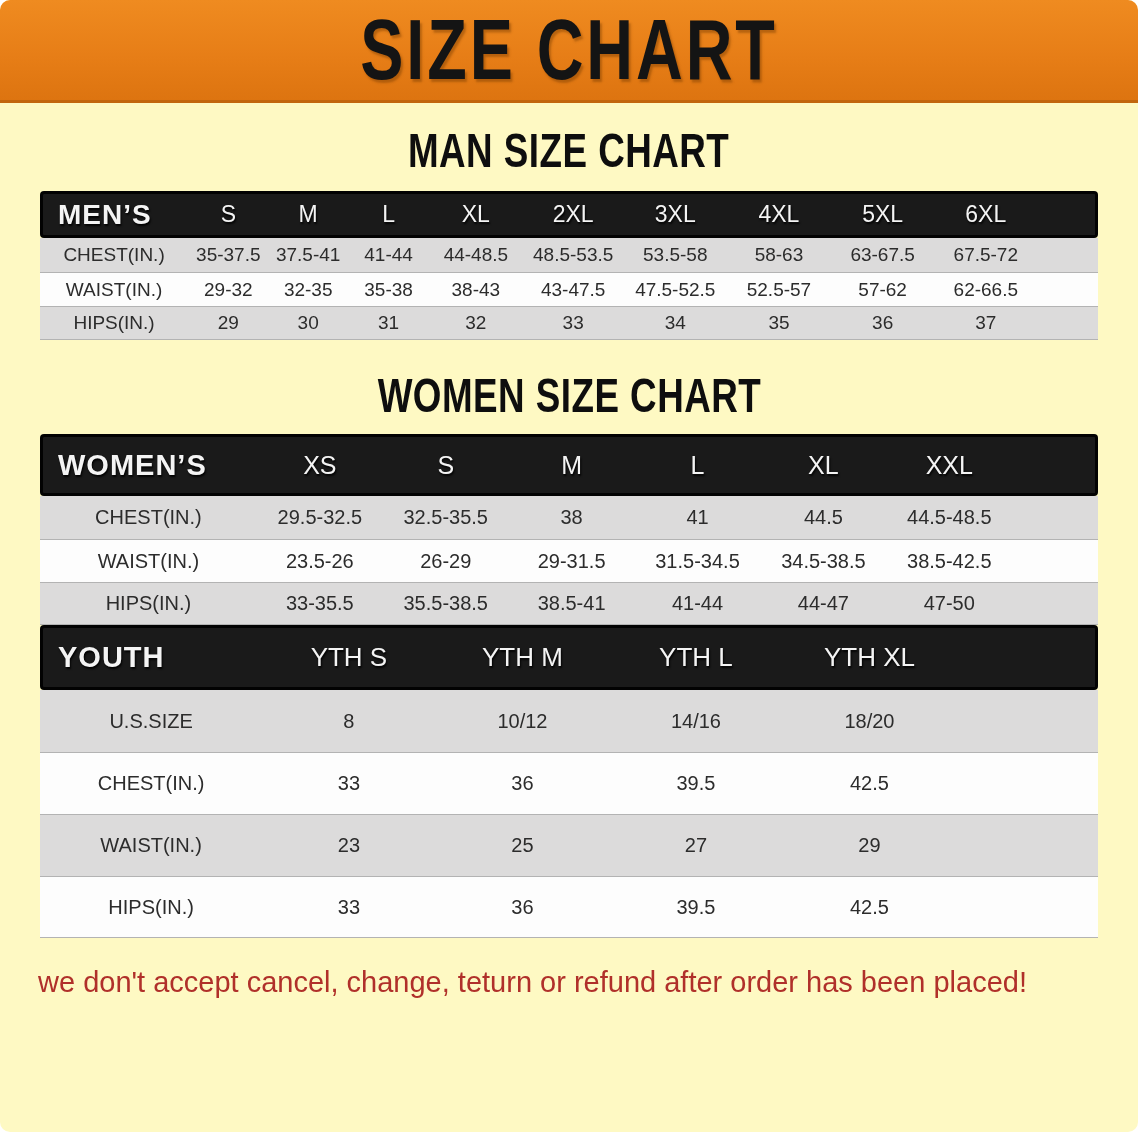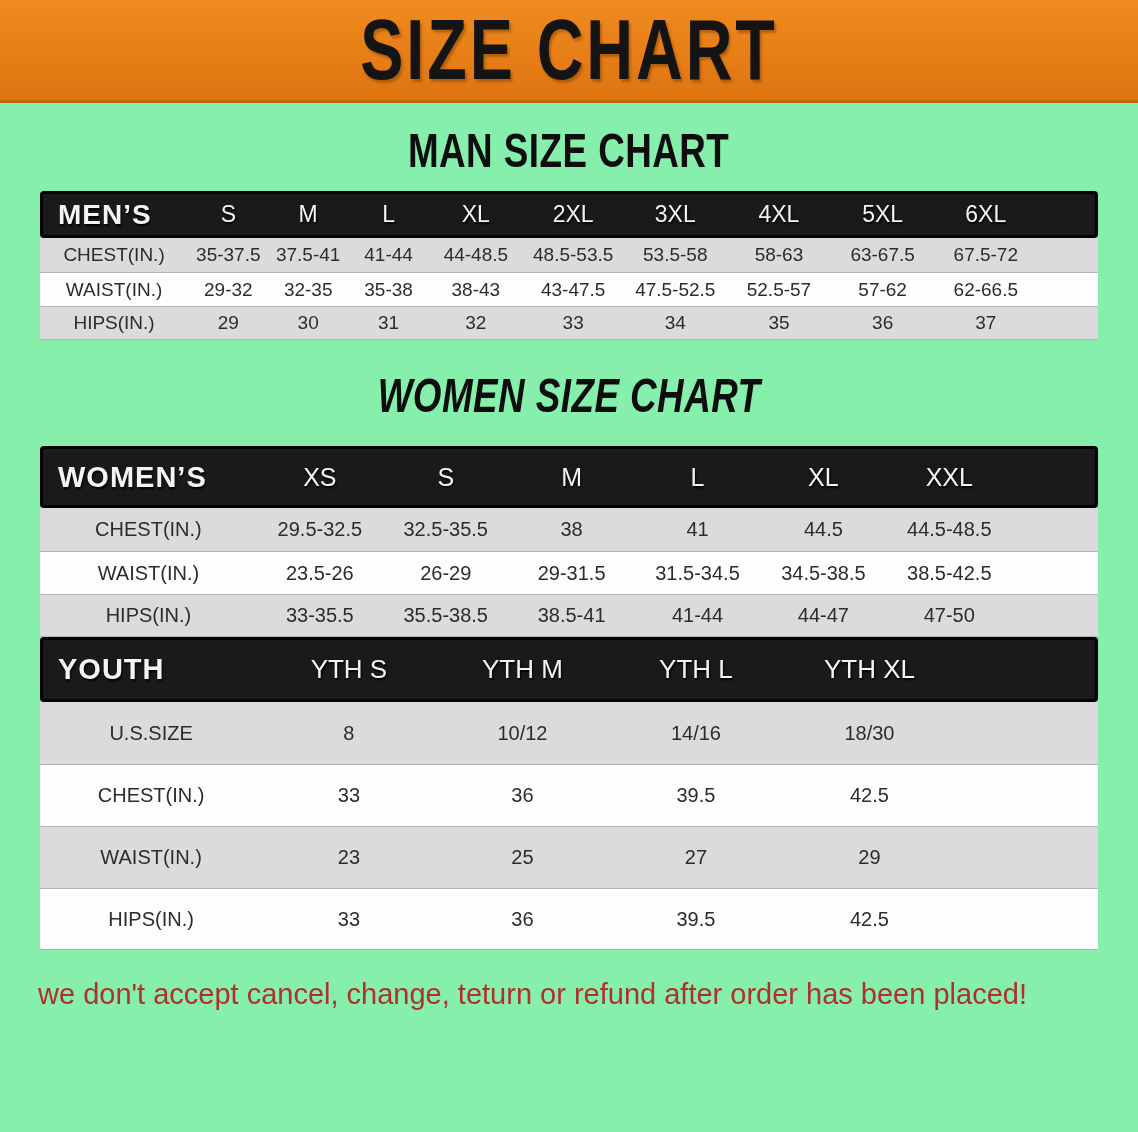--- a/index.html
+++ b/index.html
@@ -5,22 +5,23 @@
   html, body {
     margin: 0;
     padding: 0;
     background: #ffffff;
     font-family: "Liberation Sans", sans-serif;
   }
   .page {
     position: relative;
     width: 1138px;
     height: 1132px;
-    background: #86efac;
+    background: #fef9c3;
     overflow: hidden;
+    border-radius: 10px;
   }
 
   
   .banner {
     height: 100px;
     background: linear-gradient(180deg, #ef8b20 0%, #e77e17 55%, #dd7410 100%);
     border-bottom: 3px solid #c2660d;
     display: flex;
     align-items: center;
     justify-content: center;
@@ -47,21 +48,21 @@
     line-height: 46px;
   }
   .section-title .title-inner {
     display: inline-block;
     transform: scale(0.92, 1.22);
     transform-origin: center;
     letter-spacing: 0.5px;
     white-space: nowrap;
   }
   .man-title    { padding-top: 24px; padding-bottom: 18px; }
-  .women-title  { padding-top: 32px; padding-bottom: 28px; font-style: italic; }
+  .women-title  { padding-top: 32px; padding-bottom: 16px; }
   .youth-title  { padding-top: 45px; padding-bottom: 32px; }
 
   
   .size-table {
     width: 1058px;
     margin: 0 auto;
     border-collapse: separate;
     border-spacing: 0;
     table-layout: fixed;
   }
@@ -298,21 +299,21 @@
           <th>YTH XL</th>
           <th></th>
         </tr>
       </thead>
       <tbody>
         <tr class="row-gray">
           <td class="row-label">U.S.SIZE</td>
           <td>8</td>
           <td>10/12</td>
           <td>14/16</td>
-          <td>18/30</td>
+          <td>18/20</td>
           <td></td>
         </tr>
         <tr class="row-white">
           <td class="row-label">CHEST(IN.)</td>
           <td>33</td>
           <td>36</td>
           <td>39.5</td>
           <td>42.5</td>
           <td></td>
         </tr>

